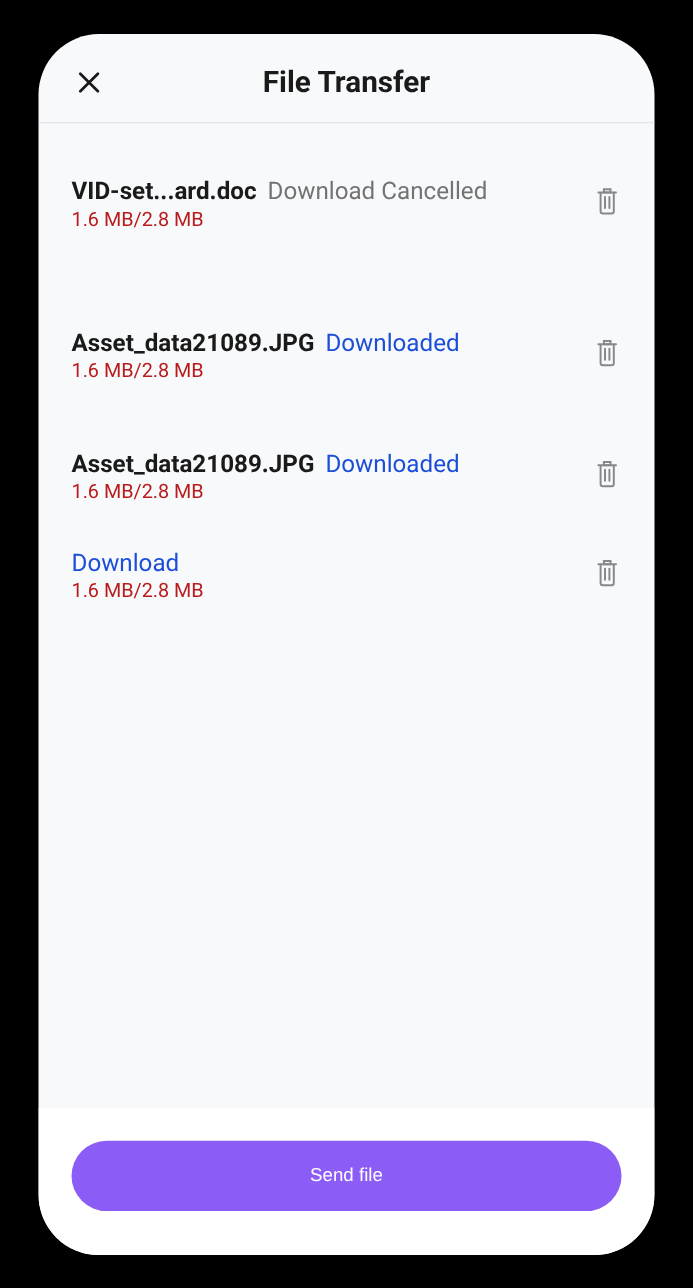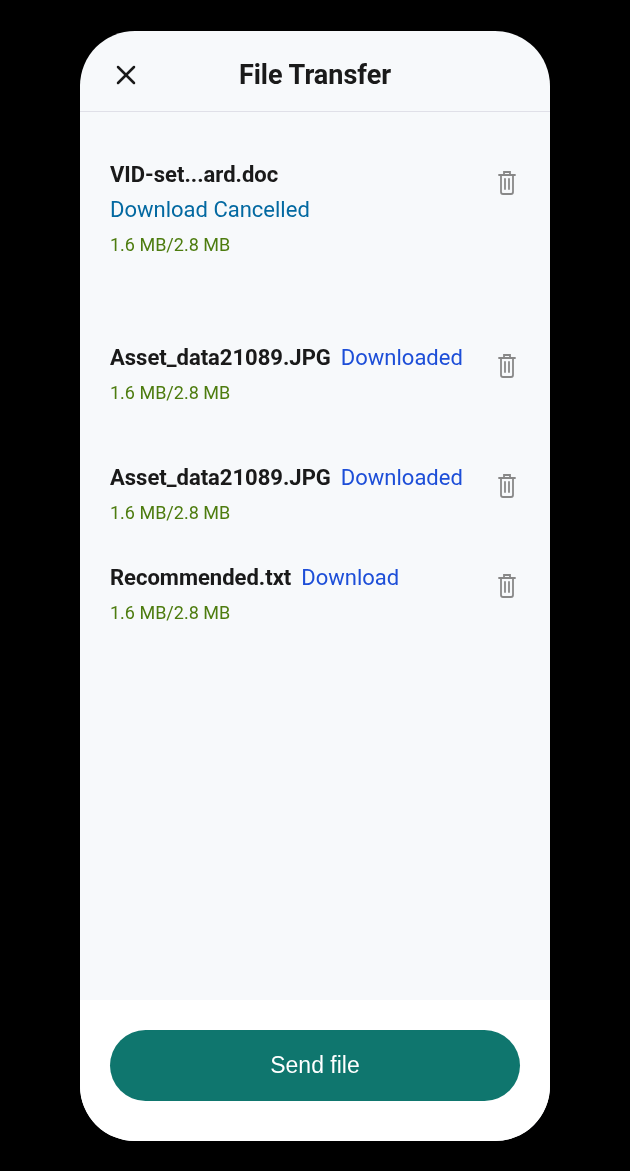--- a/index.html
+++ b/index.html
@@ -11,21 +11,21 @@
       font-family: -apple-system, BlinkMacSystemFont, 'Segoe UI', Roboto, Helvetica, Arial, sans-serif;
       background: #000;
       display: flex;
       align-items: center;
       justify-content: center;
       min-height: 100vh;
       width: 630px;
       height: 1171px;
     }
     .phone-frame {
-      width: 470px;
+      width: 560px;
       height: 1110px;
       background: #f7f9fb;
       border-radius: 55px;
       box-shadow: 25px 25px 40px rgba(0,0,0,0.5);
       overflow: hidden;
       display: flex;
       flex-direction: column;
       position: relative;
     }
     .header {
@@ -79,29 +79,29 @@
     .file-name {
       font-size: 22px;
       font-weight: 700;
       color: #1a1a1a;
     }
     .file-status {
       font-size: 22px;
       font-weight: 400;
     }
     .status-error {
-      color: #0369a1;
+      color: #737373;
     }
     .status-success {
       color: #1d4ed8;
     }
     .file-size {
       font-size: 18px;
-      color: #4d7c0f;
-      margin-top: 12px;
+      color: #b91c1c;
+      margin-top: 2px;
     }
     .trash-btn {
       width: 26px;
       height: 28px;
       margin-left: 12px;
       margin-top: 6px;
       cursor: pointer;
       color: #888;
       flex-shrink: 0;
     }
@@ -112,26 +112,26 @@
       fill: none;
     }
     .button-bar {
       display: flex;
       gap: 22px;
       padding: 30px 30px 40px 30px;
       background: #fff;
     }
     .action-btn {
       flex: 1;
-      background: #0f766e;
+      background: #8b5cf6;
       color: #fff;
       border: none;
       border-radius: 40px;
       padding: 22px 0;
-      font-size: 23px;
+      font-size: 17px;
       font-weight: 400;
       cursor: pointer;
     }
   </style>
 </head>
 <body>
 
 <div class="phone-frame">
   <div class="header">
     <div class="close-btn">
@@ -198,21 +198,20 @@
           <path d="M6 7 L6 24 Q6 26 8 26 L16 26 Q18 26 18 24 L18 7" stroke-width="1.8"></path>
           <line x1="10" y1="11" x2="10" y2="21" stroke-width="1.8" stroke-linecap="round"></line>
           <line x1="14" y1="11" x2="14" y2="21" stroke-width="1.8" stroke-linecap="round"></line>
         </svg>
       </div>
     </div>
 
     <div class="file-item">
       <div class="file-info">
         <div class="file-line1">
-          <span class="file-name">Recommended.txt</span>
           <span class="file-status status-success">Download</span>
         </div>
         <div class="file-size">1.6 MB/2.8 MB</div>
       </div>
       <div class="trash-btn">
         <svg viewBox="0 0 24 28">
           <path d="M4 7 L20 7" stroke-width="1.8" stroke-linecap="round"></path>
           <path d="M9 4 L15 4 L15 7 L9 7 Z" stroke-width="1.8"></path>
           <path d="M6 7 L6 24 Q6 26 8 26 L16 26 Q18 26 18 24 L18 7" stroke-width="1.8"></path>
           <line x1="10" y1="11" x2="10" y2="21" stroke-width="1.8" stroke-linecap="round"></line>

